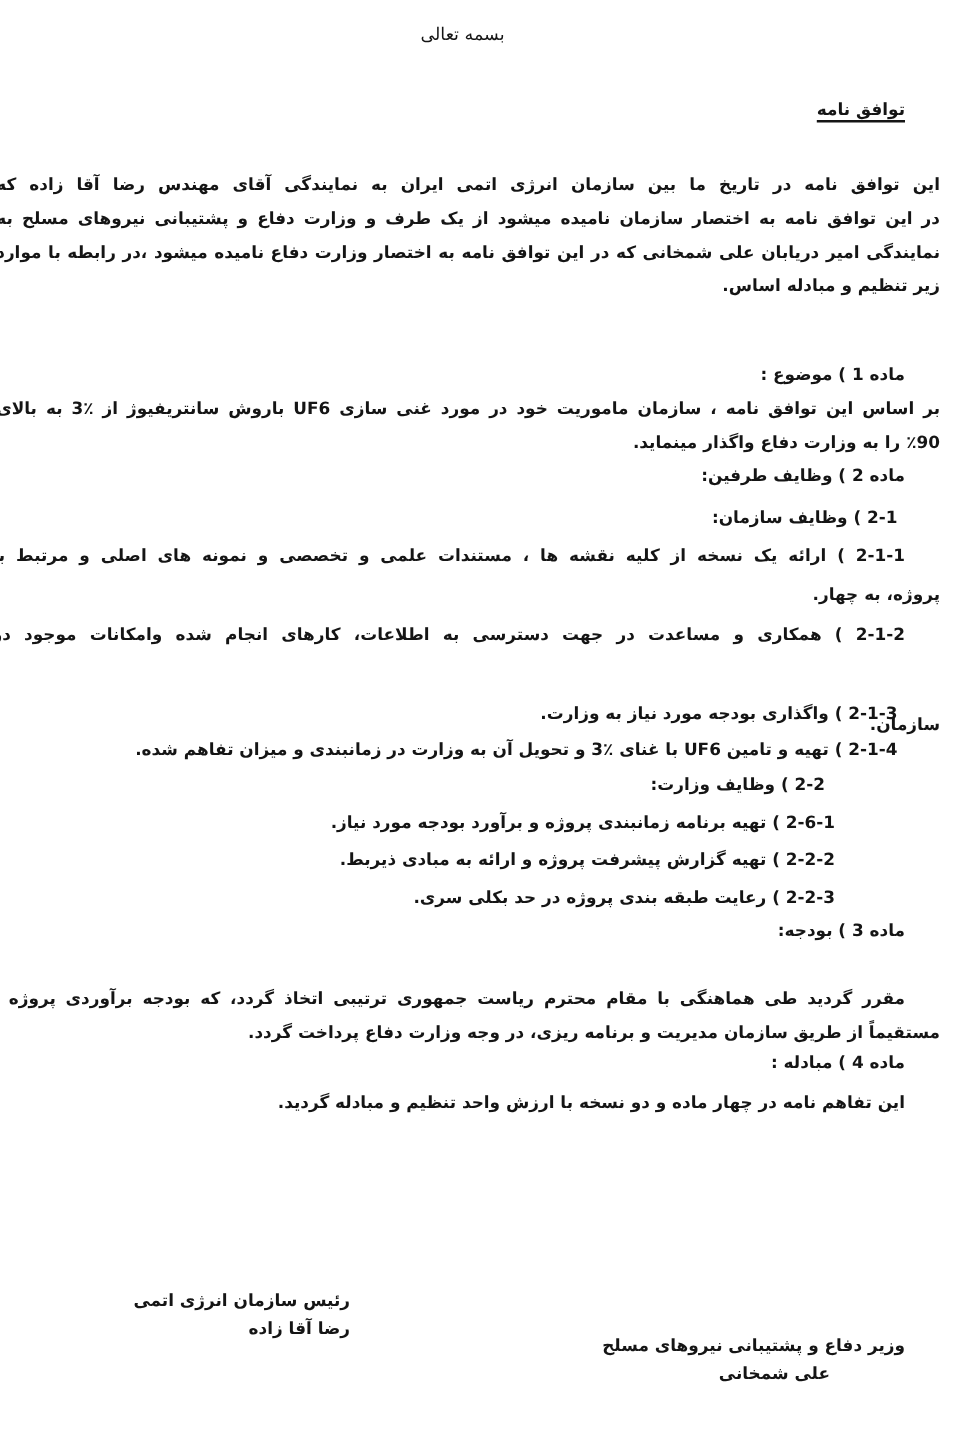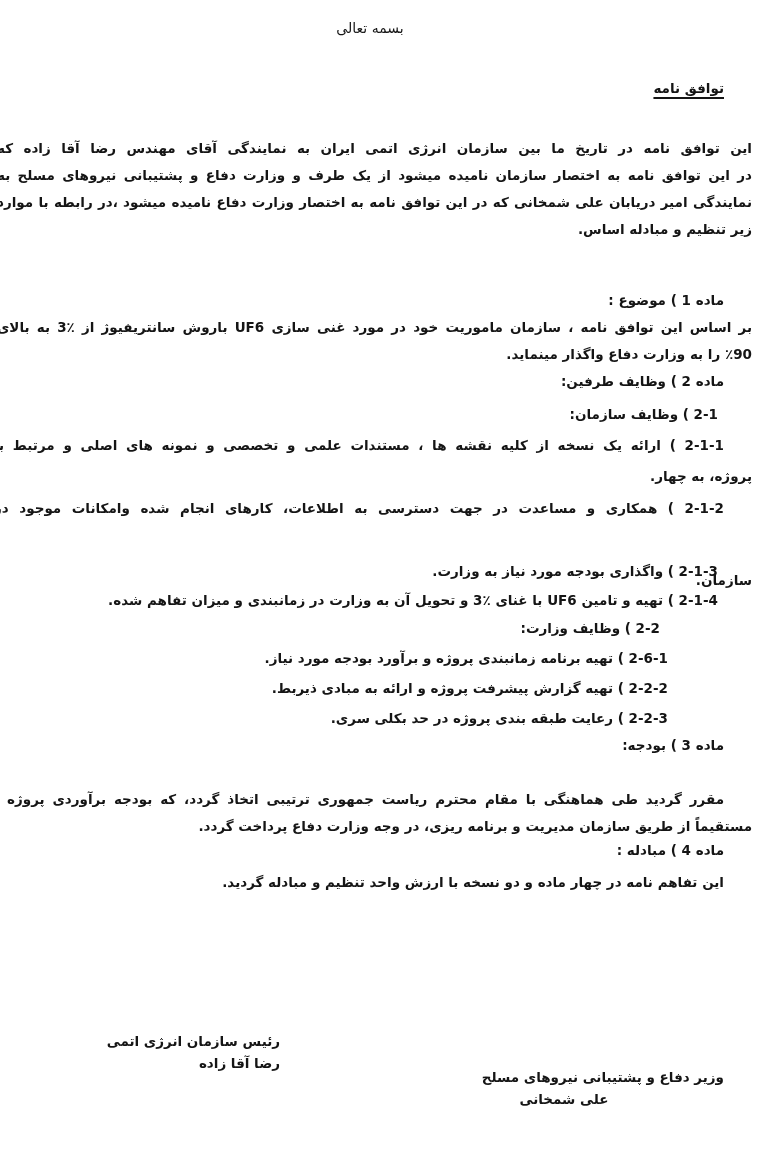--- a/index.html
+++ b/index.html
@@ -57,20 +57,20 @@
 
   <div class="ln r1" style="top:735px;">ماده 3 ) بودجه:</div>
   <div class="ln just" style="top:789px; width:730px; right:44px;">مقرر گردید طی هماهنگی با مقام محترم ریاست جمهوری ترتیبی اتخاذ گردد، که بودجه برآوردی پروژه ،</div>
   <div class="ln r0" style="top:816px;">مستقیماً از طریق سازمان مدیریت و برنامه ریزی، در وجه وزارت دفاع پرداخت گردد.</div>
 
   <div class="ln r1" style="top:840px;">ماده 4 ) مبادله :</div>
   <div class="ln r1" style="top:872px;">این تفاهم نامه در چهار ماده و دو نسخه با ارزش واحد تنظیم و مبادله گردید.</div>
 
   <div class="sig" style="top:1030px; right:44px; width:260px;margin-top:36px;">
     <div style="text-align:right;">وزیر دفاع و پشتیبانی نیروهای مسلح</div>
-    <div style="text-align:center; padding-right:60px;">علی شمخانی</div>
+    <div style="text-align:right; padding-right:60px;">علی شمخانی</div>
   </div>
   <div class="sig" style="top:1030px; left:80px; width:200px;">
     <div style="text-align:right;">رئیس سازمان انرژی اتمی</div>
     <div style="text-align:right;">رضا آقا زاده</div>
   </div>
 
 </div>
 
 </body></html>

